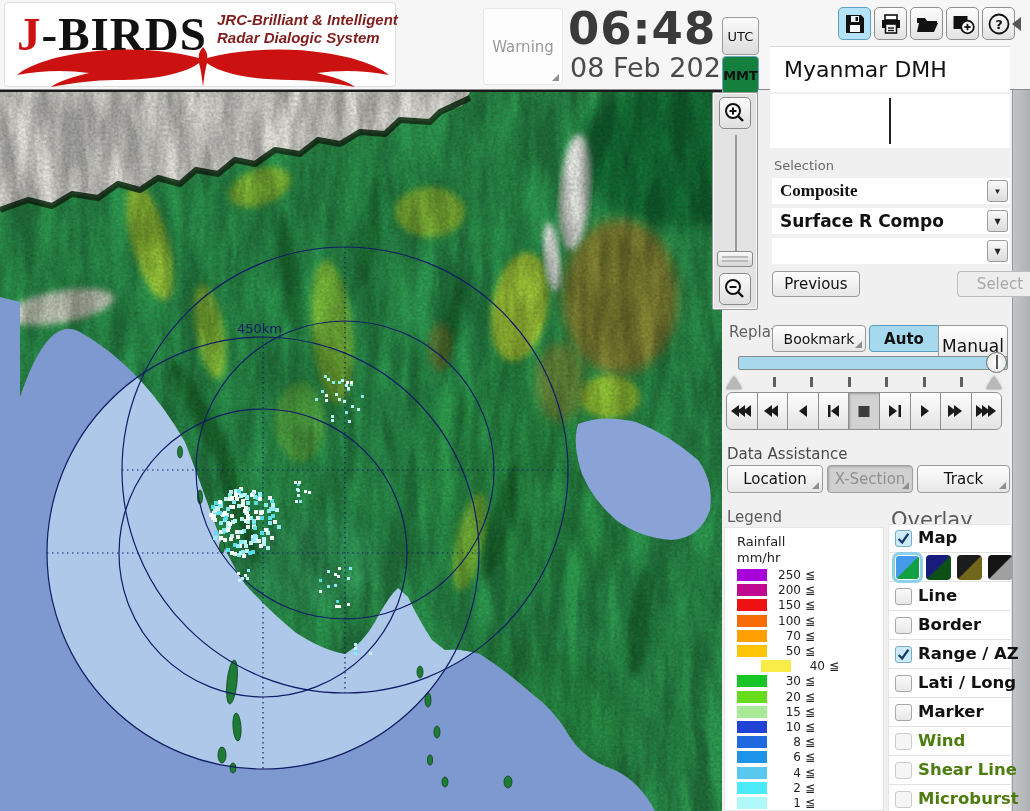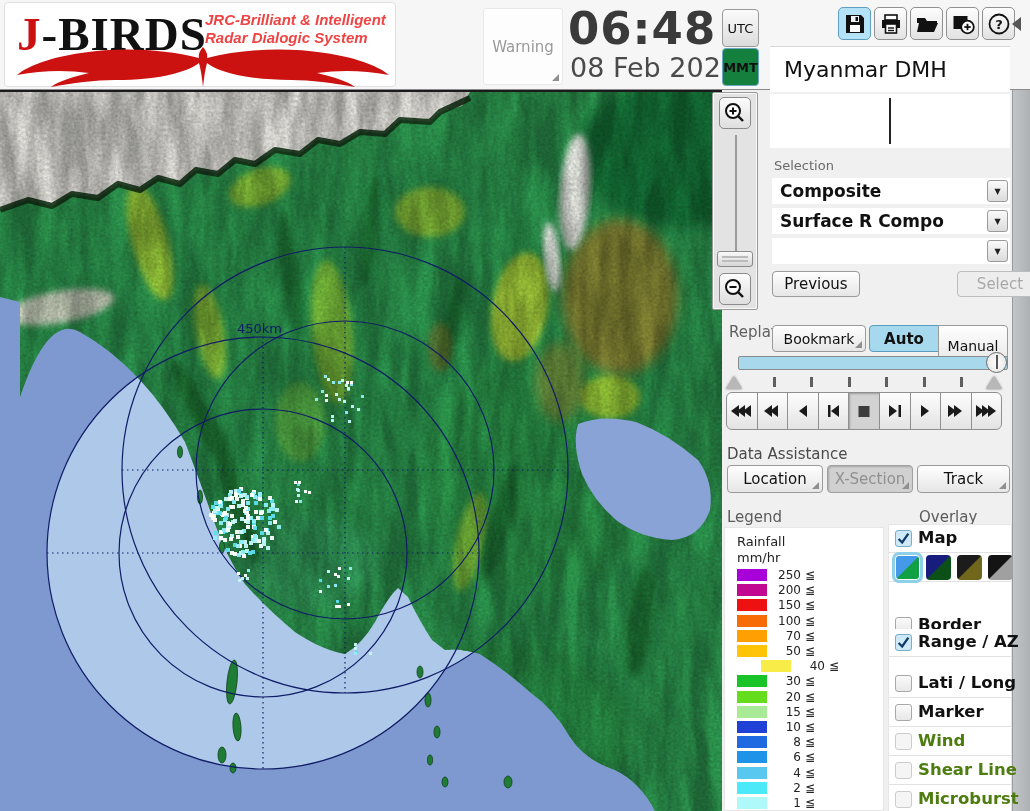--- a/index.html
+++ b/index.html
@@ -3,26 +3,26 @@
 <meta charset="utf-8">
 <style>
   html,body{margin:0;padding:0;width:1030px;height:811px;overflow:hidden;
     font-family:"DejaVu Sans","Liberation Sans",sans-serif;background:#f0f0f0;}
   *{box-sizing:border-box;}
   
   #header{position:absolute;left:0;top:0;width:1030px;height:90px;background:#f6f6f6;border-bottom:1px solid #8a8a8a;}
   #logo-box{position:absolute;left:4px;top:2px;width:392px;height:85px;background:#fff;border:1px solid #e0e0e0;border-radius:4px;}
   #logo-title{position:absolute;left:12px;top:8px;font-family:"Liberation Serif","DejaVu Serif",serif;font-weight:bold;font-size:47px;color:#111;letter-spacing:1px;line-height:1;}
   #logo-title .j{color:#cc1111;}
-  .logo-sub{position:absolute;left:200px;font-family:"Liberation Sans",sans-serif;font-style:italic;font-weight:bold;font-size:15px;color:#ef4444;white-space:nowrap;}
+  .logo-sub{position:absolute;left:212px;font-family:"Liberation Sans",sans-serif;font-style:italic;font-weight:bold;font-size:15px;color:#7f1d1d;white-space:nowrap;}
   #eagle{position:absolute;left:8px;top:42px;}
   #warning-btn{position:absolute;left:483px;top:8px;width:80px;height:77px;background:#fdfdfd;border:1px solid #e8e8e8;border-radius:3px;color:#9a9a9a;font-size:15px;display:flex;align-items:center;justify-content:center;}
   #clock-time{position:absolute;left:568px;top:2px;font-size:45px;font-weight:600;color:#3a3a3a;letter-spacing:1px;}
   #clock-date{position:absolute;left:570px;top:52px;font-size:27px;color:#4a4a4a;}
-  .tz-btn{position:absolute;left:722px;width:37px;height:38px;border:1px solid #9a9a9a;border-radius:4px;font-size:13px;color:#111;display:flex;align-items:center;justify-content:center;background:linear-gradient(#fbfbfb,#dcdcdc);}
+  .tz-btn{position:absolute;left:722px;width:37px;height:38px;border:1px solid #9a9a9a;border-radius:4px;font-size:13px;color:#111;display:flex;align-items:center;justify-content:center;background:linear-gradient(#fbfbfb,#dcdcdc);margin-top:8px;}
   #tz-utc{top:9px;}
   #tz-mmt{top:48px;background:#15803d;border-color:#6ba6c6;font-weight:bold;}
   #toolbar{position:absolute;left:838px;top:7px;display:flex;gap:3px;}
   .tool-btn{width:33px;height:33px;border:1px solid #909090;border-radius:5px;background:linear-gradient(#fdfdfd,#e2e2e2);display:flex;align-items:center;justify-content:center;}
   .tool-btn.sel{background:#b4e2f6;border-color:#5f9fc2;}
   #collapse-arrow{position:absolute;left:1012px;top:17px;width:0;height:0;border-top:7px solid transparent;border-bottom:7px solid transparent;border-right:9px solid #555;}
   .corner-tri{position:absolute;right:3px;bottom:3px;width:0;height:0;border-left:7px solid transparent;border-bottom:7px solid #8f8f8f;}
   
   #map-wrap{position:absolute;left:0;top:90px;width:722px;height:721px;border-top:2px solid #1b1b1b;background:#7e99cf;}
   #map-wrap svg{display:block;}
@@ -47,40 +47,40 @@
   .dd-arrow{position:absolute;right:2px;top:2px;width:21px;height:22px;border:1px solid #9a9a9a;border-radius:3px;background:linear-gradient(#fafafa,#dcdcdc);display:flex;align-items:center;justify-content:center;font-size:8px;color:#222;}
   .btn{border:1px solid #9a9a9a;border-radius:4px;background:linear-gradient(#fefefe,#e6e6e6);font-size:15px;color:#111;display:flex;align-items:center;justify-content:center;position:absolute;}
   .btn.disabled{color:#a8a8a8;background:#ededed;border-color:#bdbdbd;margin-left:33px;}
   .btn.pressed{background:#d0d0d0;color:#909090;border-color:#a0a0a0;box-shadow:inset 1px 1px 2px rgba(0,0,0,.2);}
   #prev-btn{left:772px;top:271px;width:88px;height:26px;}
   #select-btn{left:924px;top:271px;width:86px;height:26px;}
   
   #replay-label{position:absolute;left:729px;top:323px;font-size:15px;color:#5f5f5f;}
   #bookmark-btn{left:772px;top:325px;width:94px;height:27px;font-size:14px;}
   #auto-btn{left:869px;top:325px;width:70px;height:27px;border-radius:4px 0 0 4px;background:#a6d9ee;border-color:#5a9cc0;font-weight:bold;}
-  #manual-btn{left:938px;top:325px;width:70px;height:41px;border-radius:0 4px 4px 0;font-size:14px;}
+  #manual-btn{left:938px;top:325px;width:70px;height:41px;border-radius:0 4px 4px 0;font-size:17px;}
   #slider{position:absolute;left:738px;top:356px;width:270px;height:14px;border:1px solid #8a8a8a;border-radius:2px;background:#a8d8ec;}
   #slider-thumb{position:absolute;left:986px;top:352px;width:21px;height:21px;border:1.5px solid #6a6a6a;border-radius:50%;background:radial-gradient(#ffffff,#e2e2e2);}
   #slider-thumb:before{content:"";position:absolute;left:9px;top:2px;width:2px;height:14px;background:#555;}
   .tick{position:absolute;top:377px;width:3px;height:10px;background:#5f5f5f;}
   .end-tri{position:absolute;top:376px;width:0;height:0;border-left:8px solid transparent;border-right:8px solid transparent;border-bottom:13px solid #b8b8b8;filter:drop-shadow(0 0 1px #777);}
   
   #playback{position:absolute;left:726px;top:392px;display:flex;}
   .pb-btn{width:31.6px;height:38px;border:1px solid #8f8f8f;margin-left:-1px;background:linear-gradient(#fdfdfd,#e3e3e3);display:flex;align-items:center;justify-content:center;}
   .pb-btn:first-child{border-radius:6px 0 0 6px;margin-left:0;}
   .pb-btn:last-child{border-radius:0 6px 6px 0;}
   .pb-btn.active{background:#d2d2d2;box-shadow:inset 1px 1px 2px rgba(0,0,0,.25);}
   
   #da-label{position:absolute;left:727px;top:445px;font-size:15px;color:#4a4a4a;}
   #loc-btn{left:727px;top:465px;width:96px;height:28px;}
   #xsec-btn{left:827px;top:465px;width:86px;height:28px;}
   #track-btn{left:917px;top:465px;width:93px;height:28px;}
   
   #legend-label{position:absolute;left:727px;top:508px;font-size:15px;color:#5a5a5a;}
-  #overlay-label{position:absolute;left:891px;top:508px;font-size:15px;color:#5a5a5a;margin-left:28px;}
+  #overlay-label{position:absolute;left:891px;top:508px;font-size:21px;color:#5a5a5a;}
   #legend-box{position:absolute;left:724px;top:527px;width:160px;height:284px;background:#fff;border:1px solid #e6e6e6;}
   #legend-t1{position:absolute;left:12px;top:6px;font-size:13px;color:#222;}
   #legend-t2{position:absolute;left:12px;top:22px;font-size:13px;color:#222;}
   .lg-row{position:absolute;left:0;width:160px;height:15px;}
   .lg-swatch{position:absolute;left:12px;top:1px;width:30px;height:12px;}
   .lg-val{position:absolute;left:28px;top:0px;width:48px;text-align:right;font-size:12px;color:#222;}
   .lg-cmp{position:absolute;left:80px;top:0px;font-size:12px;color:#222;}
   
   #overlay-box{position:absolute;left:888px;top:524px;width:124px;height:287px;background:#fff;border:1px solid #e6e6e6;}
   .ov-row{position:absolute;left:0;width:122px;height:28px;border-bottom:1px solid #e2e2e2;background:#fff;}
@@ -514,21 +514,21 @@
 <div id="right-strip"></div>
 
 <div id="station-box">
   <div id="station-name">Myanmar DMH</div>
 </div>
 <div id="cursor-box">
   <div id="cursor-line"></div>
 </div>
 
 <div id="selection-label">Selection</div>
-<div class="dd-row" style="top:178px;">
+<div class="dd-row" style="top:178px;font-family:Liberation Serif, serif;">
   <div class="dd-text">Composite</div>
   <div class="dd-arrow">▼</div>
 </div>
 <div class="dd-row" style="top:208px;">
   <div class="dd-text">Surface R Compo</div>
   <div class="dd-arrow">▼</div>
 </div>
 <div class="dd-row" style="top:238px;">
   <div class="dd-text"></div>
   <div class="dd-arrow">▼</div>
@@ -723,25 +723,29 @@
           <polyline points="3,9 7,13 14,3" fill="none" stroke="#123a6b" stroke-width="2.6"></polyline>
         </svg></div>
       <div class="ov-lbl">Map</div>
     </div>
     <div class="ov-row" style="top: 29px;">
       <div class="ms-swatch sel" style="left: 6px; background: linear-gradient(135deg, rgb(68, 153, 232) 0px, rgb(68, 153, 232) 49%, rgb(17, 160, 68) 51%, rgb(17, 160, 68) 100%);"></div>
       <div class="ms-swatch" style="left: 37px; background: linear-gradient(135deg, rgb(24, 28, 124) 0px, rgb(24, 28, 124) 49%, rgb(12, 80, 24) 51%, rgb(12, 80, 24) 100%);"></div>
       <div class="ms-swatch" style="left: 68px; background: linear-gradient(135deg, rgb(28, 28, 28) 0px, rgb(28, 28, 28) 49%, rgb(112, 102, 28) 51%, rgb(112, 102, 28) 100%);"></div>
       <div class="ms-swatch" style="left: 99px; background: linear-gradient(135deg, rgb(20, 20, 20) 0px, rgb(20, 20, 20) 49%, rgb(160, 160, 160) 51%, rgb(160, 160, 160) 100%);"></div>
     </div>
+    <div class="ov-row" style="top: 58px;">
+      <div class="ov-check"></div>
+      <div class="ov-lbl">Line</div>
+    </div>
     <div class="ov-row" style="top: 87px;">
       <div class="ov-check"></div>
       <div class="ov-lbl">Border</div>
     </div>
-    <div class="ov-row" style="top: 104px;">
+    <div class="ov-row" style="top: 116px;">
       <div class="ov-check checked"><svg width="15" height="15" viewBox="0 0 17 17">
           <polyline points="3,9 7,13 14,3" fill="none" stroke="#123a6b" stroke-width="2.6"></polyline>
         </svg></div>
       <div class="ov-lbl">Range / AZ</div>
     </div>
     <div class="ov-row" style="top: 145px;">
       <div class="ov-check"></div>
       <div class="ov-lbl">Lati / Long</div>
     </div>
     <div class="ov-row" style="top: 174px;">

